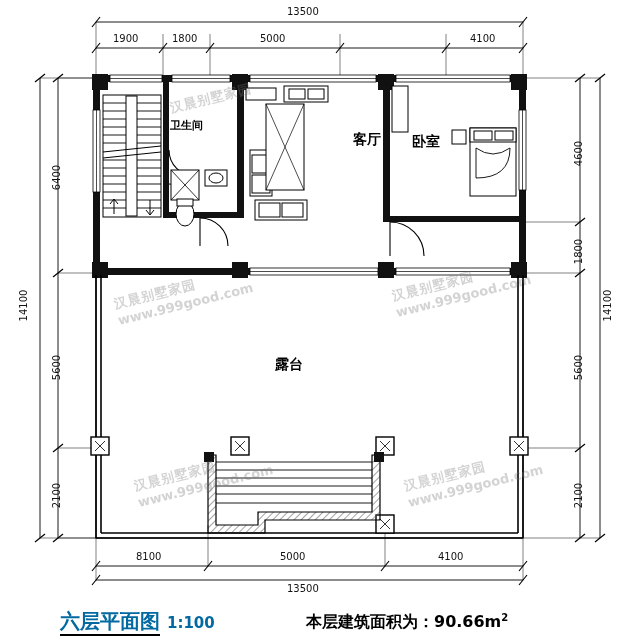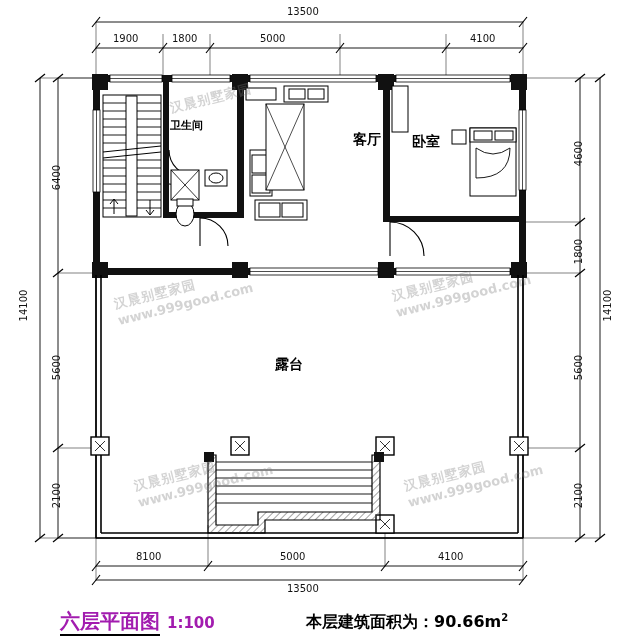--- a/index.html
+++ b/index.html
@@ -7,21 +7,21 @@
     width:640px;height:640px;background:#ffffff;
     font-family:"DejaVu Sans","Liberation Sans",sans-serif;
     overflow:hidden;position:relative;
   }
   #stage{position:absolute;left:0;top:0;width:640px;height:509px;}
   .abs{position:absolute;}
   .dimtxt{font-size:10px;color:#111;letter-spacing:0px;white-space:nowrap;}
   .dimtxt.v{transform-origin:center center;}
   .roomtxt{font-size:14px;color:#000;font-weight:bold;white-space:nowrap;}
   .roomtxt.sm{font-size:11px;}
-  .title{font-size:20px;font-weight:bold;color:#a21caf;white-space:nowrap;text-align:center;}
+  .title{font-size:20px;font-weight:bold;color:#0369a1;white-space:nowrap;text-align:center;}
   .title .scale{font-size:15px;font-weight:bold;}
   .area{font-size:16px;font-weight:bold;color:#000;white-space:nowrap;}
   .area sup{font-size:10px;}
   .wm{
     position:absolute;color:rgba(120,120,120,0.33);
     font-weight:bold;white-space:nowrap;
     transform:rotate(-14deg);transform-origin:left top;
     pointer-events:none;
   }
   .wm .l1{font-size:13px;display:block;letter-spacing:1px;}

